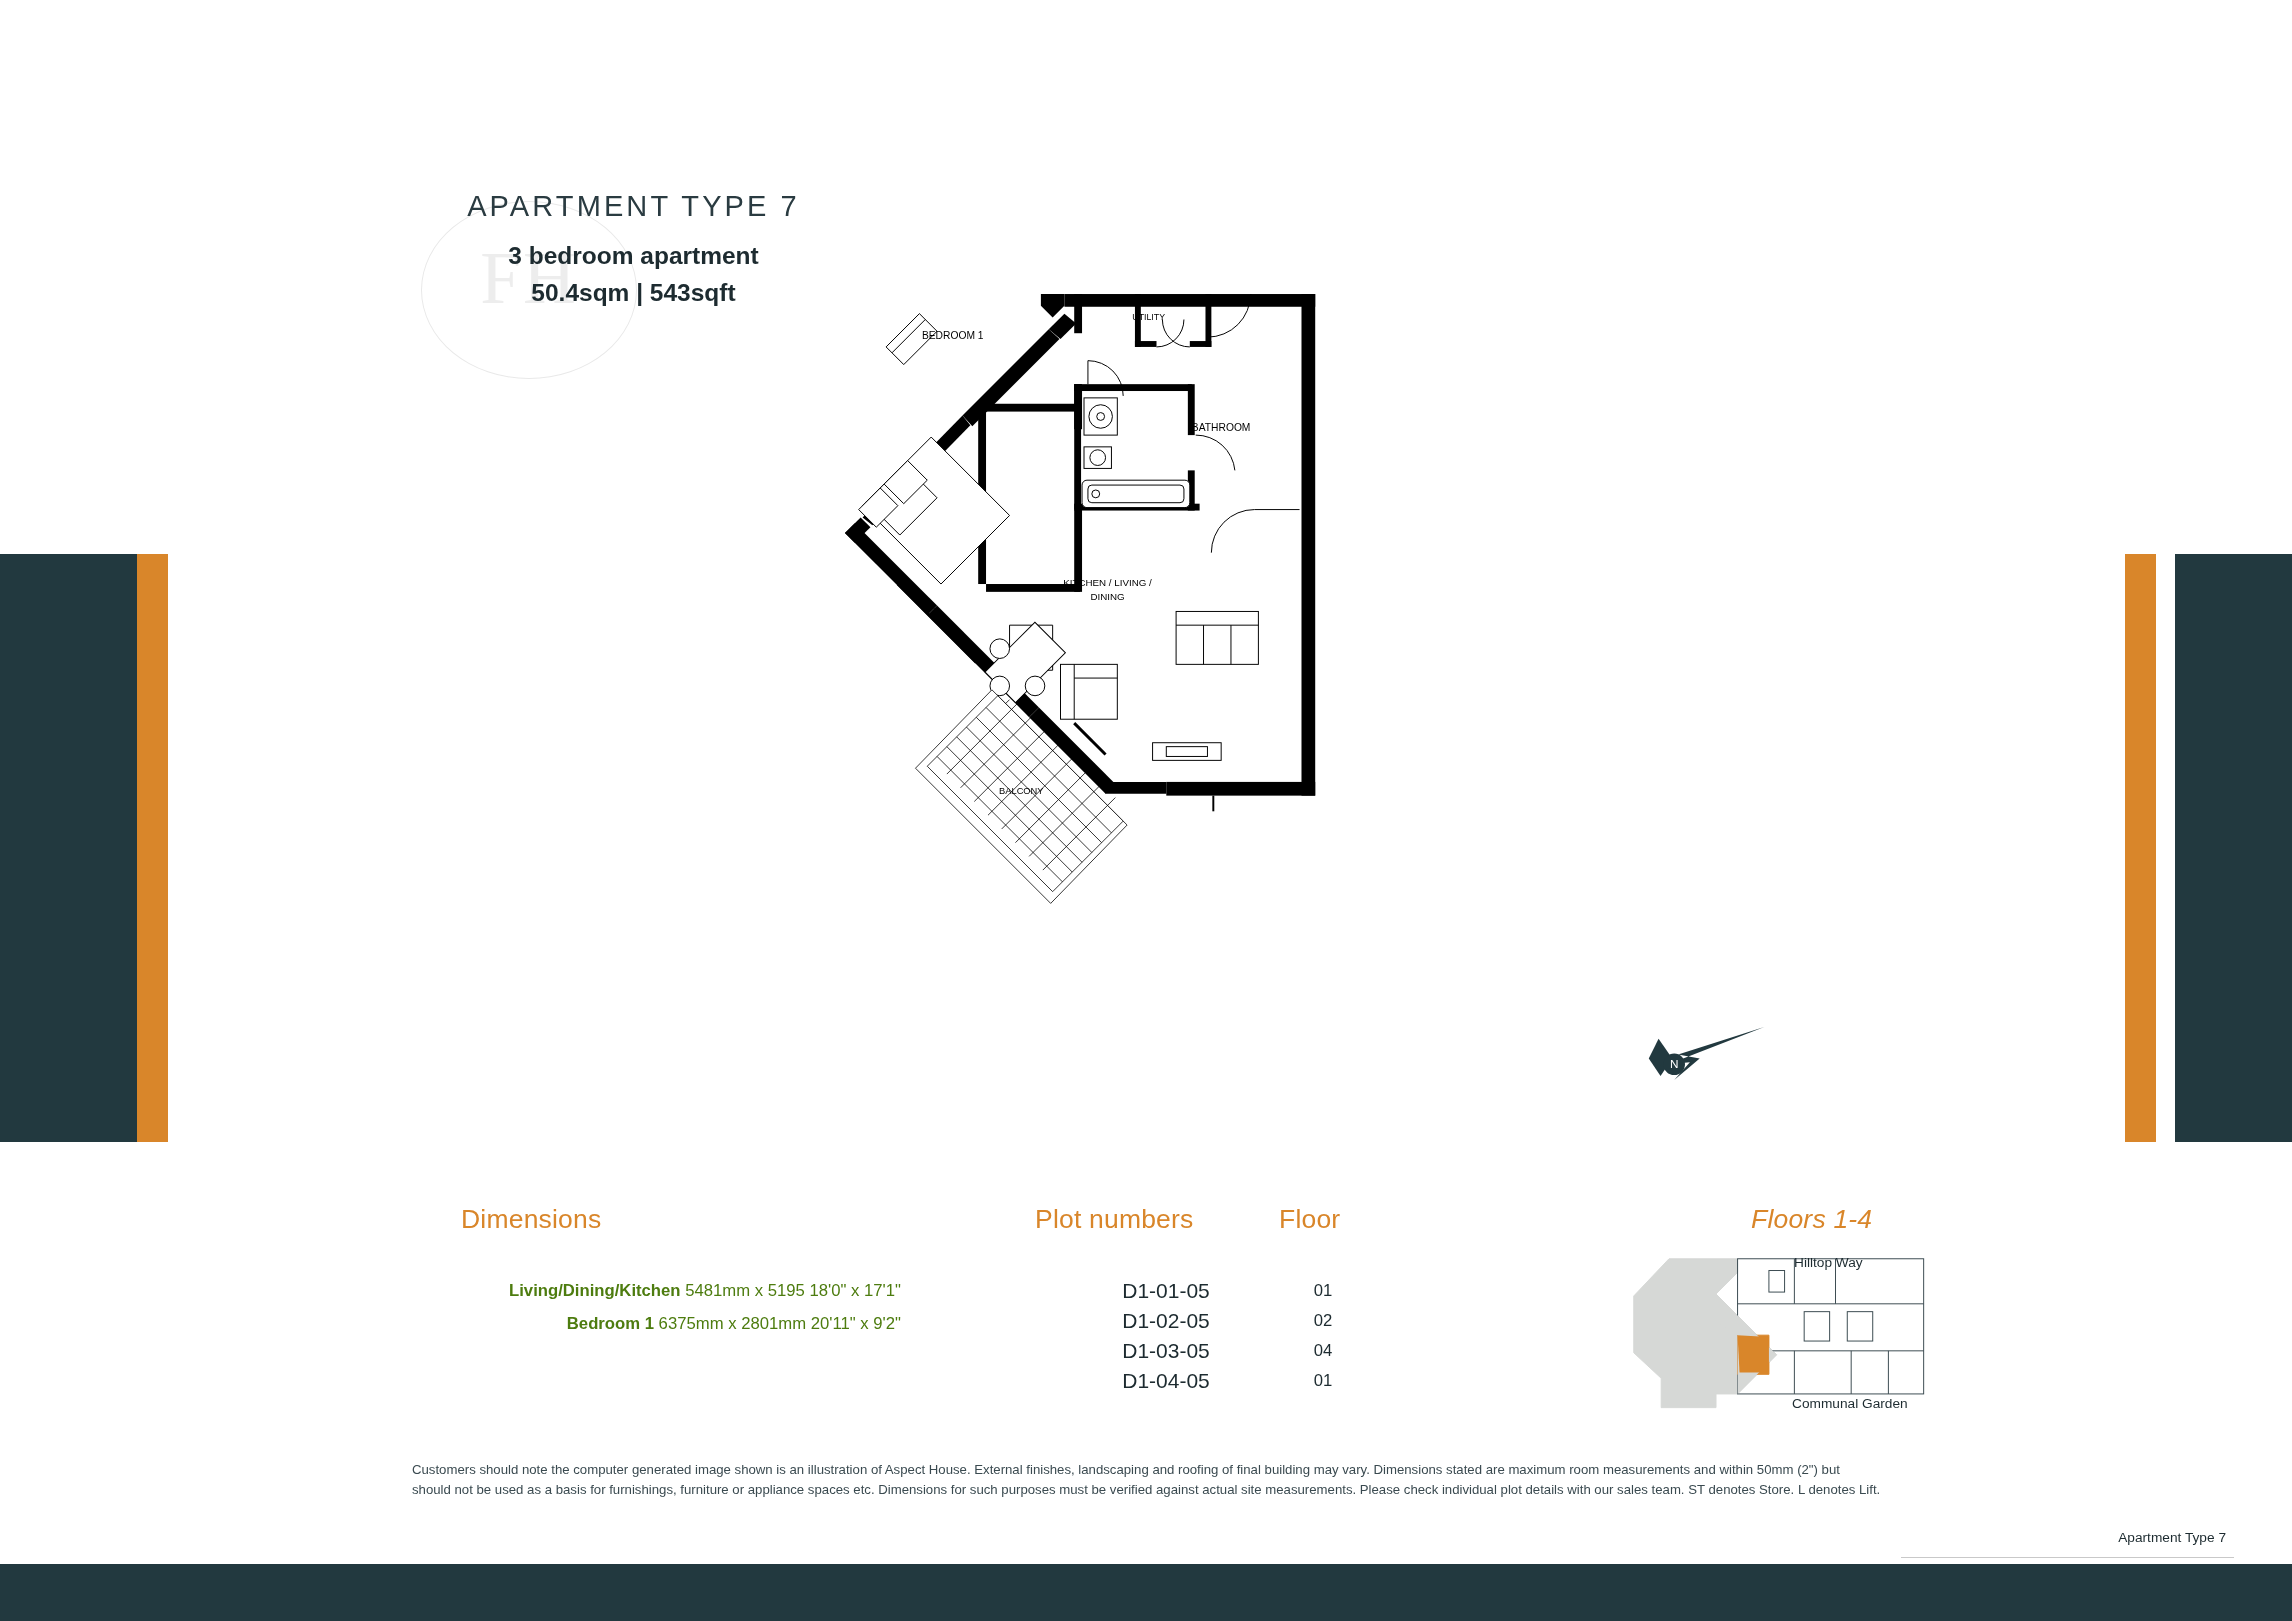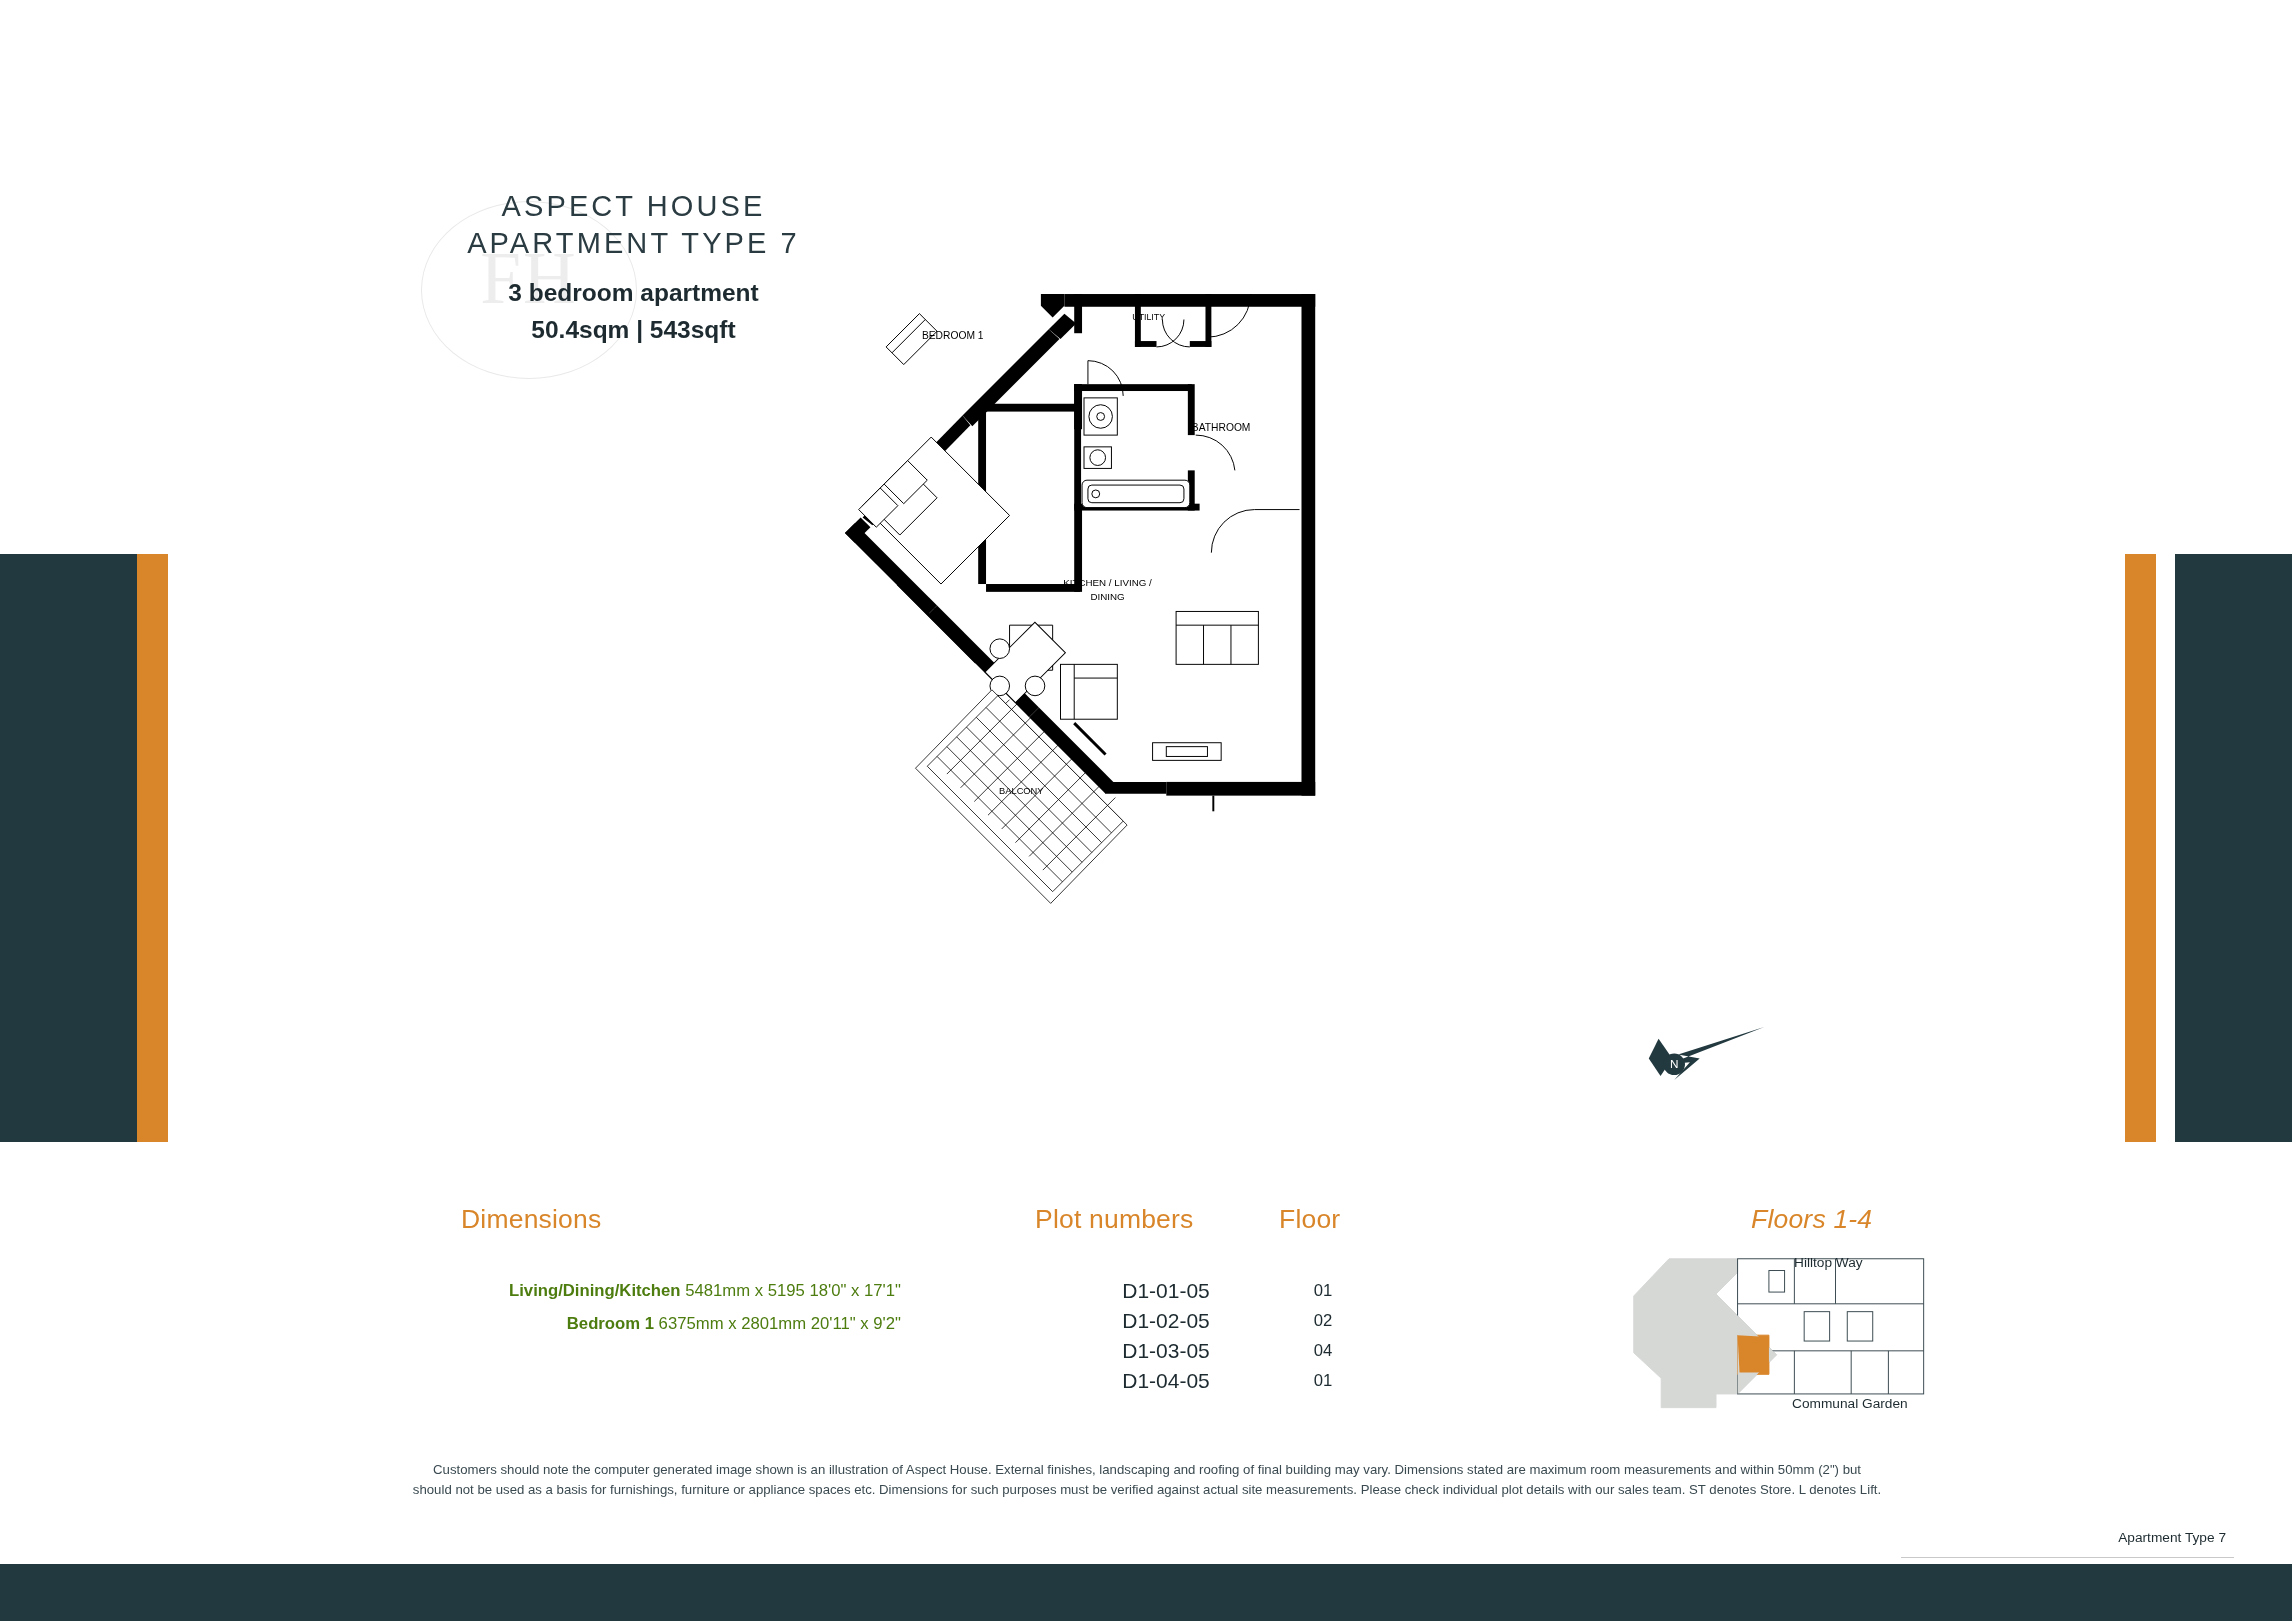--- a/index.html
+++ b/index.html
@@ -62,21 +62,21 @@
   .floor-row{font-size:16.7px;line-height:30px;color:#1d2b30;text-align:center;}
 
   
   .keyplan{position:absolute;left:1622px;top:1245px;width:333px;height:196px;}
   .kp-label{position:absolute;font-size:13.7px;color:#1d2b30;}
   #kp-hilltop{left:1794px;top:1255px;}
   #kp-garden{left:1792px;top:1396px;}
 
   
   .disclaimer{
-    position:absolute;left:412px;top:1460px;width:1470px;text-align:center;
+    position:absolute;left:412px;top:1460px;width:1470px;text-align:left;
     font-size:13.2px;line-height:19.6px;color:#3a4a50;
   }
   .corner-label{
     position:absolute;right:67px;bottom:76px;font-size:13.7px;color:#1d2b30;
   }
   .corner-rule{position:absolute;right:59px;bottom:63px;width:333px;height:1px;background:#c9c9c9;}
 </style>
 </head>
 <body>
 
@@ -84,21 +84,20 @@
 <div class="band-left-accent"></div>
 <div class="band-right-accent"></div>
 <div class="band band-right"></div>
 <div class="footer-bar"></div>
 
 <div class="watermark">
   <span>FH</span>
 </div>
 
 <div class="header">
-  <div class="h-line1">ASPECT HOUSE</div>
   <div class="h-line2">APARTMENT TYPE 7</div>
   <div class="h-sub1">3 bedroom apartment</div>
   <div class="h-sub2">50.4sqm | 543sqft</div>
 </div>
 
 <div class="plan">
 <svg width="627" height="863" viewBox="0 0 640 880" xmlns="http://www.w3.org/2000/svg">
   <g fill="none" stroke="#000" stroke-width="1">
 
     <polygon points="30,256 130,154 122,144 20,248" fill="#000" stroke="none"></polygon>

